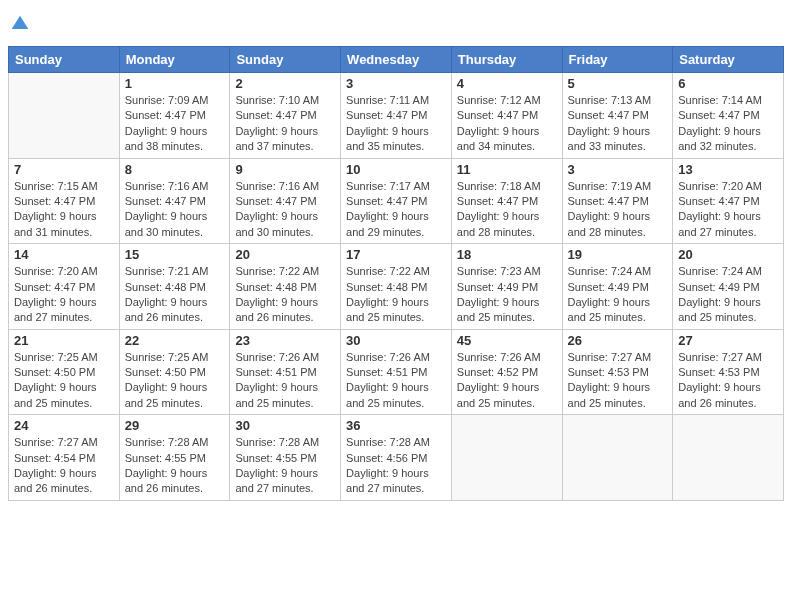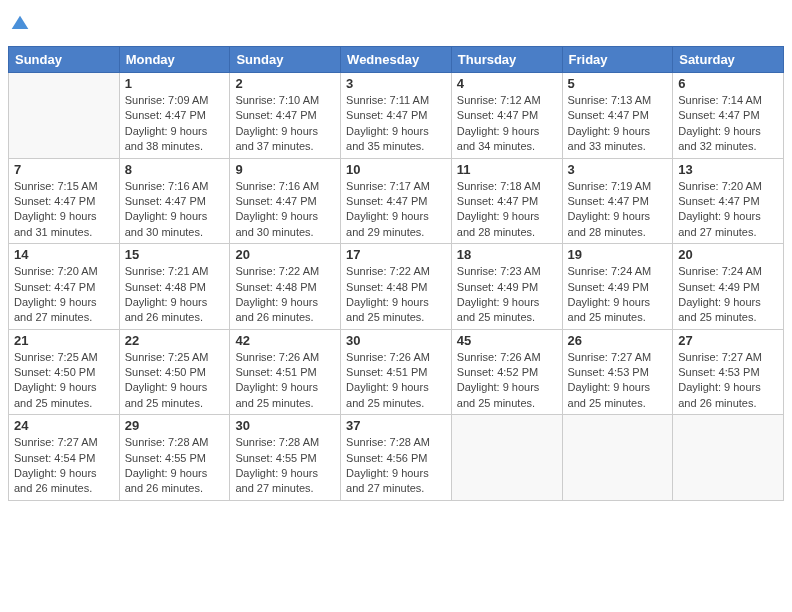--- a/index.html
+++ b/index.html
@@ -220,21 +220,21 @@
         <tr>
           <td>
             <div class="day-number">21</div>
             <div class="day-info">Sunrise: 7:25 AM<br>Sunset: 4:50 PM<br>Daylight: 9 hours and 25 minutes.</div>
           </td>
           <td>
             <div class="day-number">22</div>
             <div class="day-info">Sunrise: 7:25 AM<br>Sunset: 4:50 PM<br>Daylight: 9 hours and 25 minutes.</div>
           </td>
           <td>
-            <div class="day-number">42</div>
+            <div class="day-number">23</div>
             <div class="day-info">Sunrise: 7:26 AM<br>Sunset: 4:51 PM<br>Daylight: 9 hours and 25 minutes.</div>
           </td>
           <td>
             <div class="day-number">30</div>
             <div class="day-info">Sunrise: 7:26 AM<br>Sunset: 4:51 PM<br>Daylight: 9 hours and 25 minutes.</div>
           </td>
           <td>
             <div class="day-number">45</div>
             <div class="day-info">Sunrise: 7:26 AM<br>Sunset: 4:52 PM<br>Daylight: 9 hours and 25 minutes.</div>
           </td>
@@ -254,21 +254,21 @@
           </td>
           <td>
             <div class="day-number">29</div>
             <div class="day-info">Sunrise: 7:28 AM<br>Sunset: 4:55 PM<br>Daylight: 9 hours and 26 minutes.</div>
           </td>
           <td>
             <div class="day-number">30</div>
             <div class="day-info">Sunrise: 7:28 AM<br>Sunset: 4:55 PM<br>Daylight: 9 hours and 27 minutes.</div>
           </td>
           <td>
-            <div class="day-number">37</div>
+            <div class="day-number">36</div>
             <div class="day-info">Sunrise: 7:28 AM<br>Sunset: 4:56 PM<br>Daylight: 9 hours and 27 minutes.</div>
           </td>
           <td class="empty"></td>
           <td class="empty"></td>
           <td class="empty"></td>
         </tr>
       </tbody>
   </table>
 </div>
 

